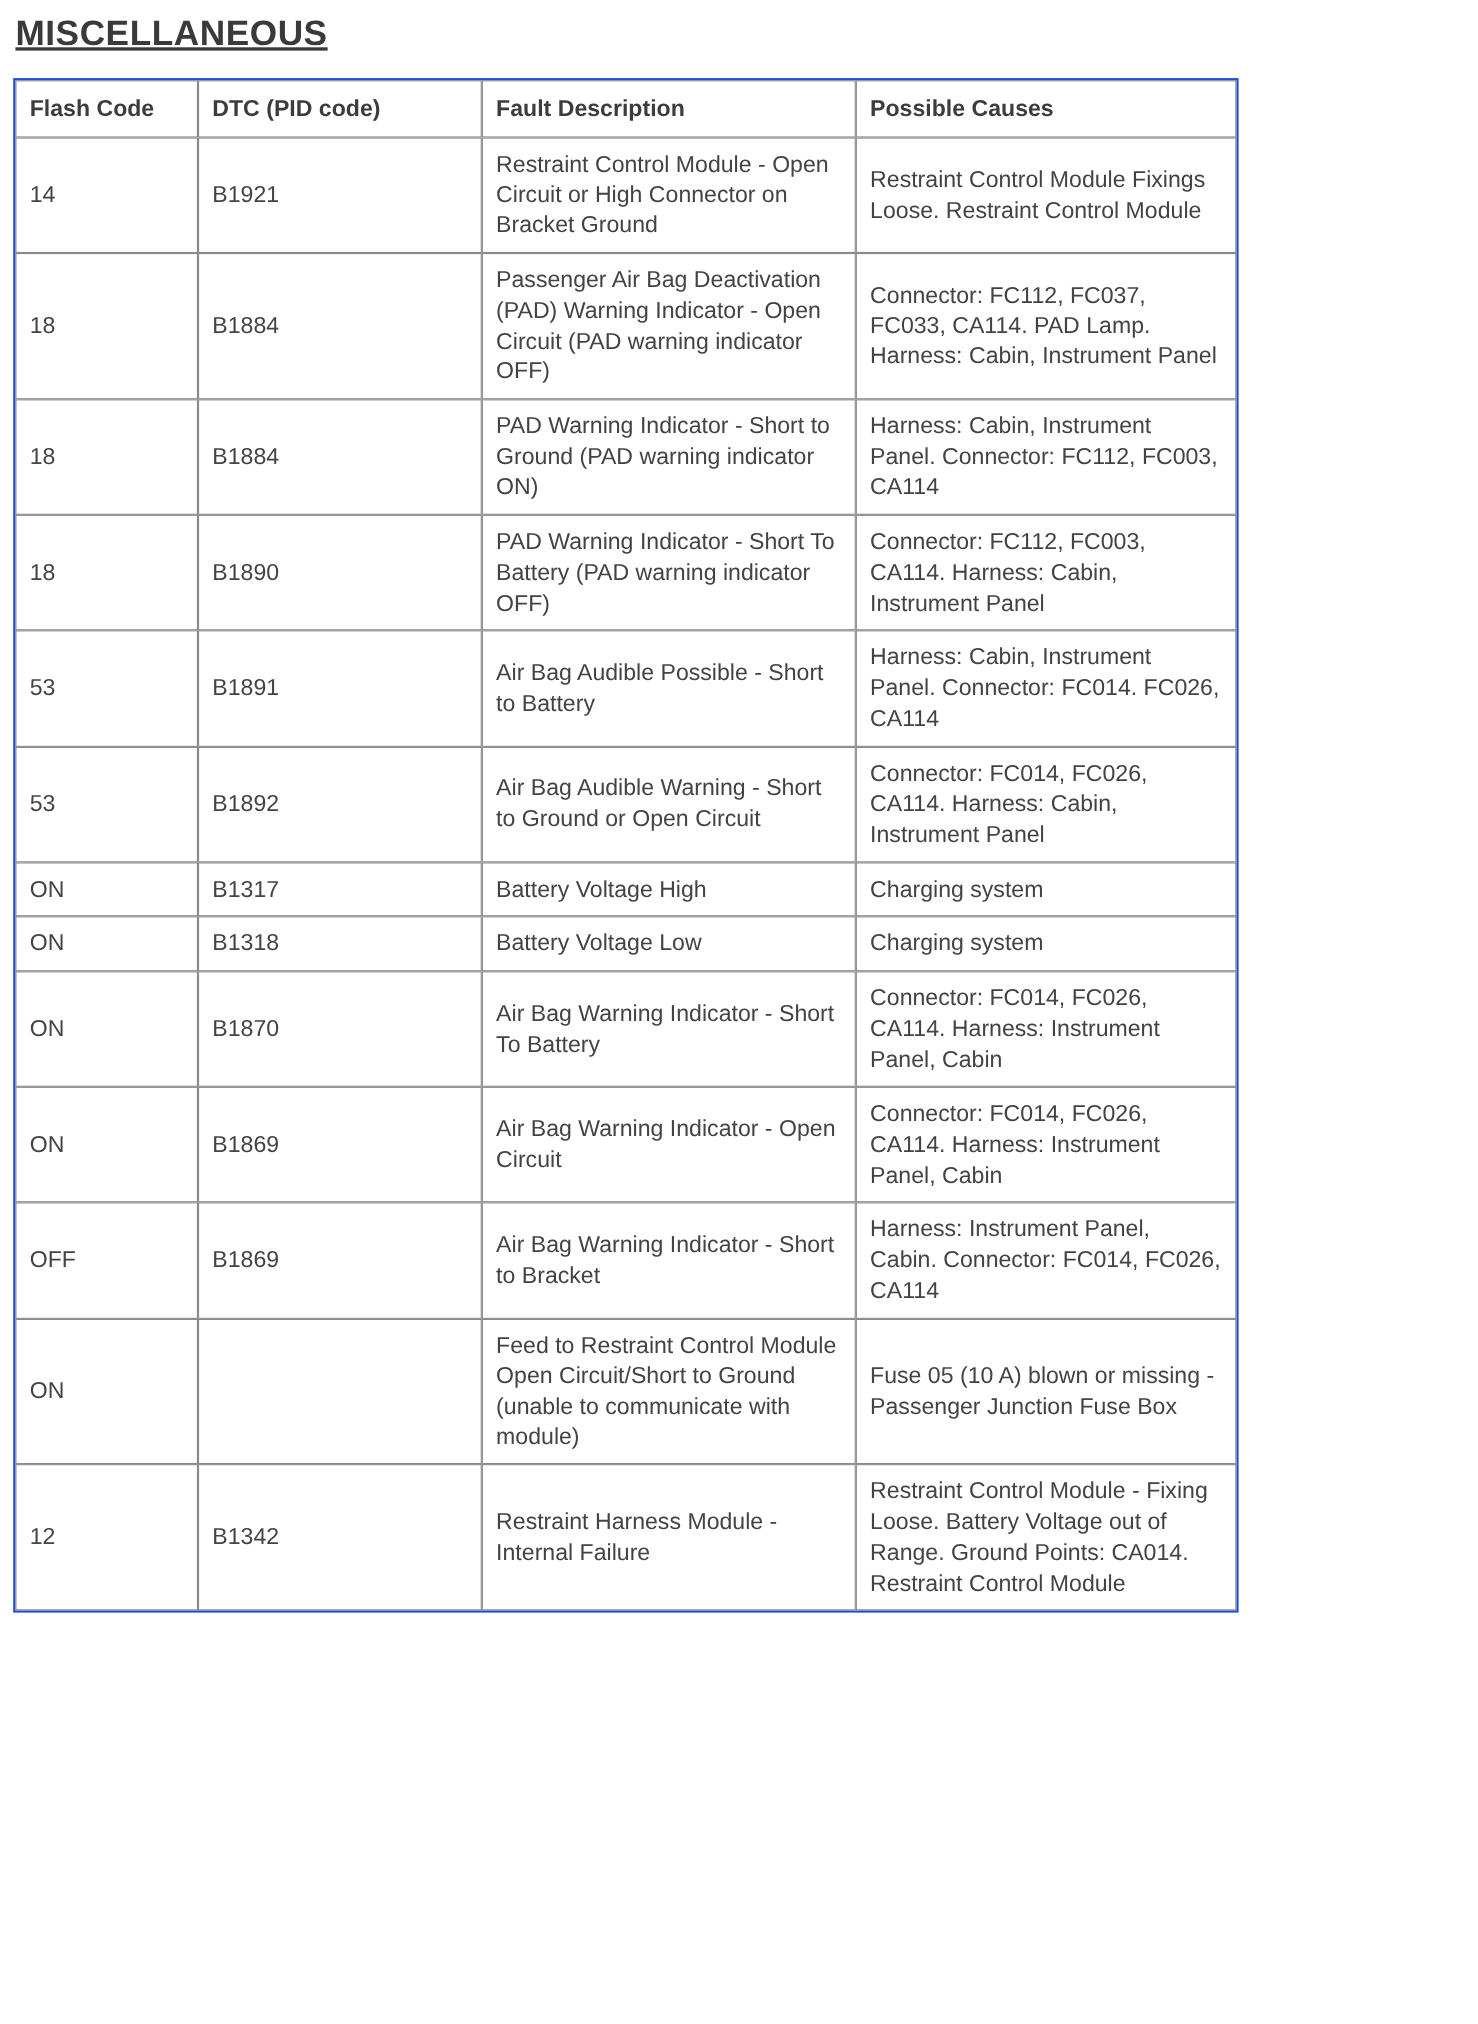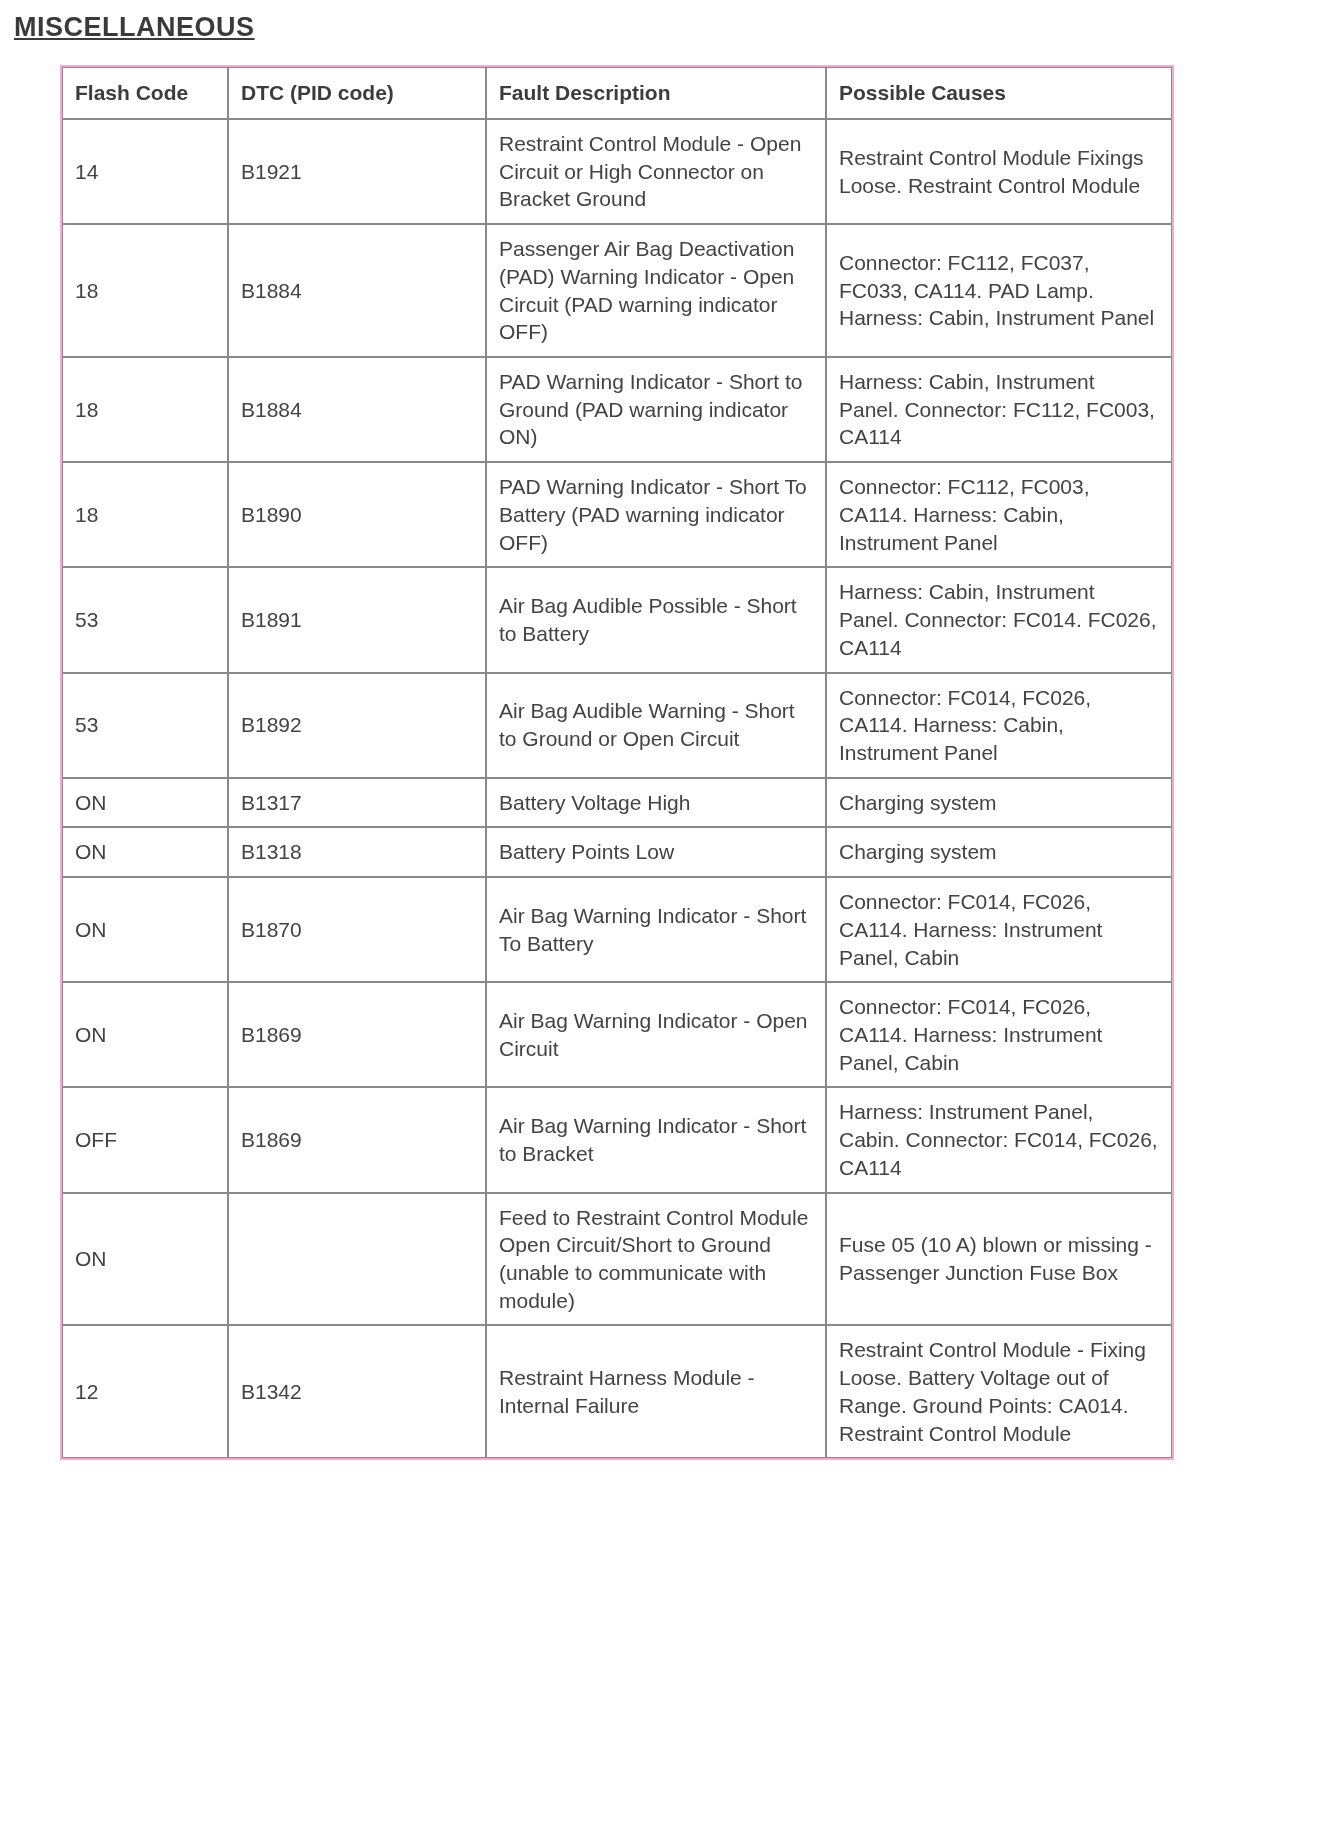--- a/index.html
+++ b/index.html
@@ -9,34 +9,33 @@
     font-family: "Liberation Sans", "DejaVu Sans", sans-serif;
   }
   body {
     width: 1344px;
     height: 1840px;
     box-sizing: border-box;
     padding: 8px 0 0 12px;
     color: #3f3f3f;
   }
   .page-title {
-    font-size: 27px;
+    font-size: 32px;
     font-weight: bold;
     letter-spacing: 0.5px;
     text-decoration: underline;
     color: #3a3a3a;
     margin: 4px 0 22px 2px;
   }
   table.dtc-table {
     border-collapse: separate;
     border-spacing: 0;
     width: 1110px;
-    border: 2px solid #f9a8d4;
+    border: 2px solid #1d4ed8;
     table-layout: fixed;
-    margin-left: 48px;
   }
   table.dtc-table th,
   table.dtc-table td {
     border: 1.5px solid #8a8a8a;
     padding: 10px 12px;
     font-size: 21px;
     line-height: 1.32;
     vertical-align: middle;
     color: #434343;
     word-wrap: break-word;
@@ -113,21 +112,21 @@
       </tr>
       <tr>
         <td>ON</td>
         <td>B1317</td>
         <td>Battery Voltage High</td>
         <td>Charging system</td>
       </tr>
       <tr>
         <td>ON</td>
         <td>B1318</td>
-        <td>Battery Points Low</td>
+        <td>Battery Voltage Low</td>
         <td>Charging system</td>
       </tr>
       <tr>
         <td>ON</td>
         <td>B1870</td>
         <td>Air Bag Warning Indicator - Short To Battery</td>
         <td>Connector: FC014, FC026, CA114. Harness: Instrument Panel, Cabin</td>
       </tr>
       <tr>
         <td>ON</td>

